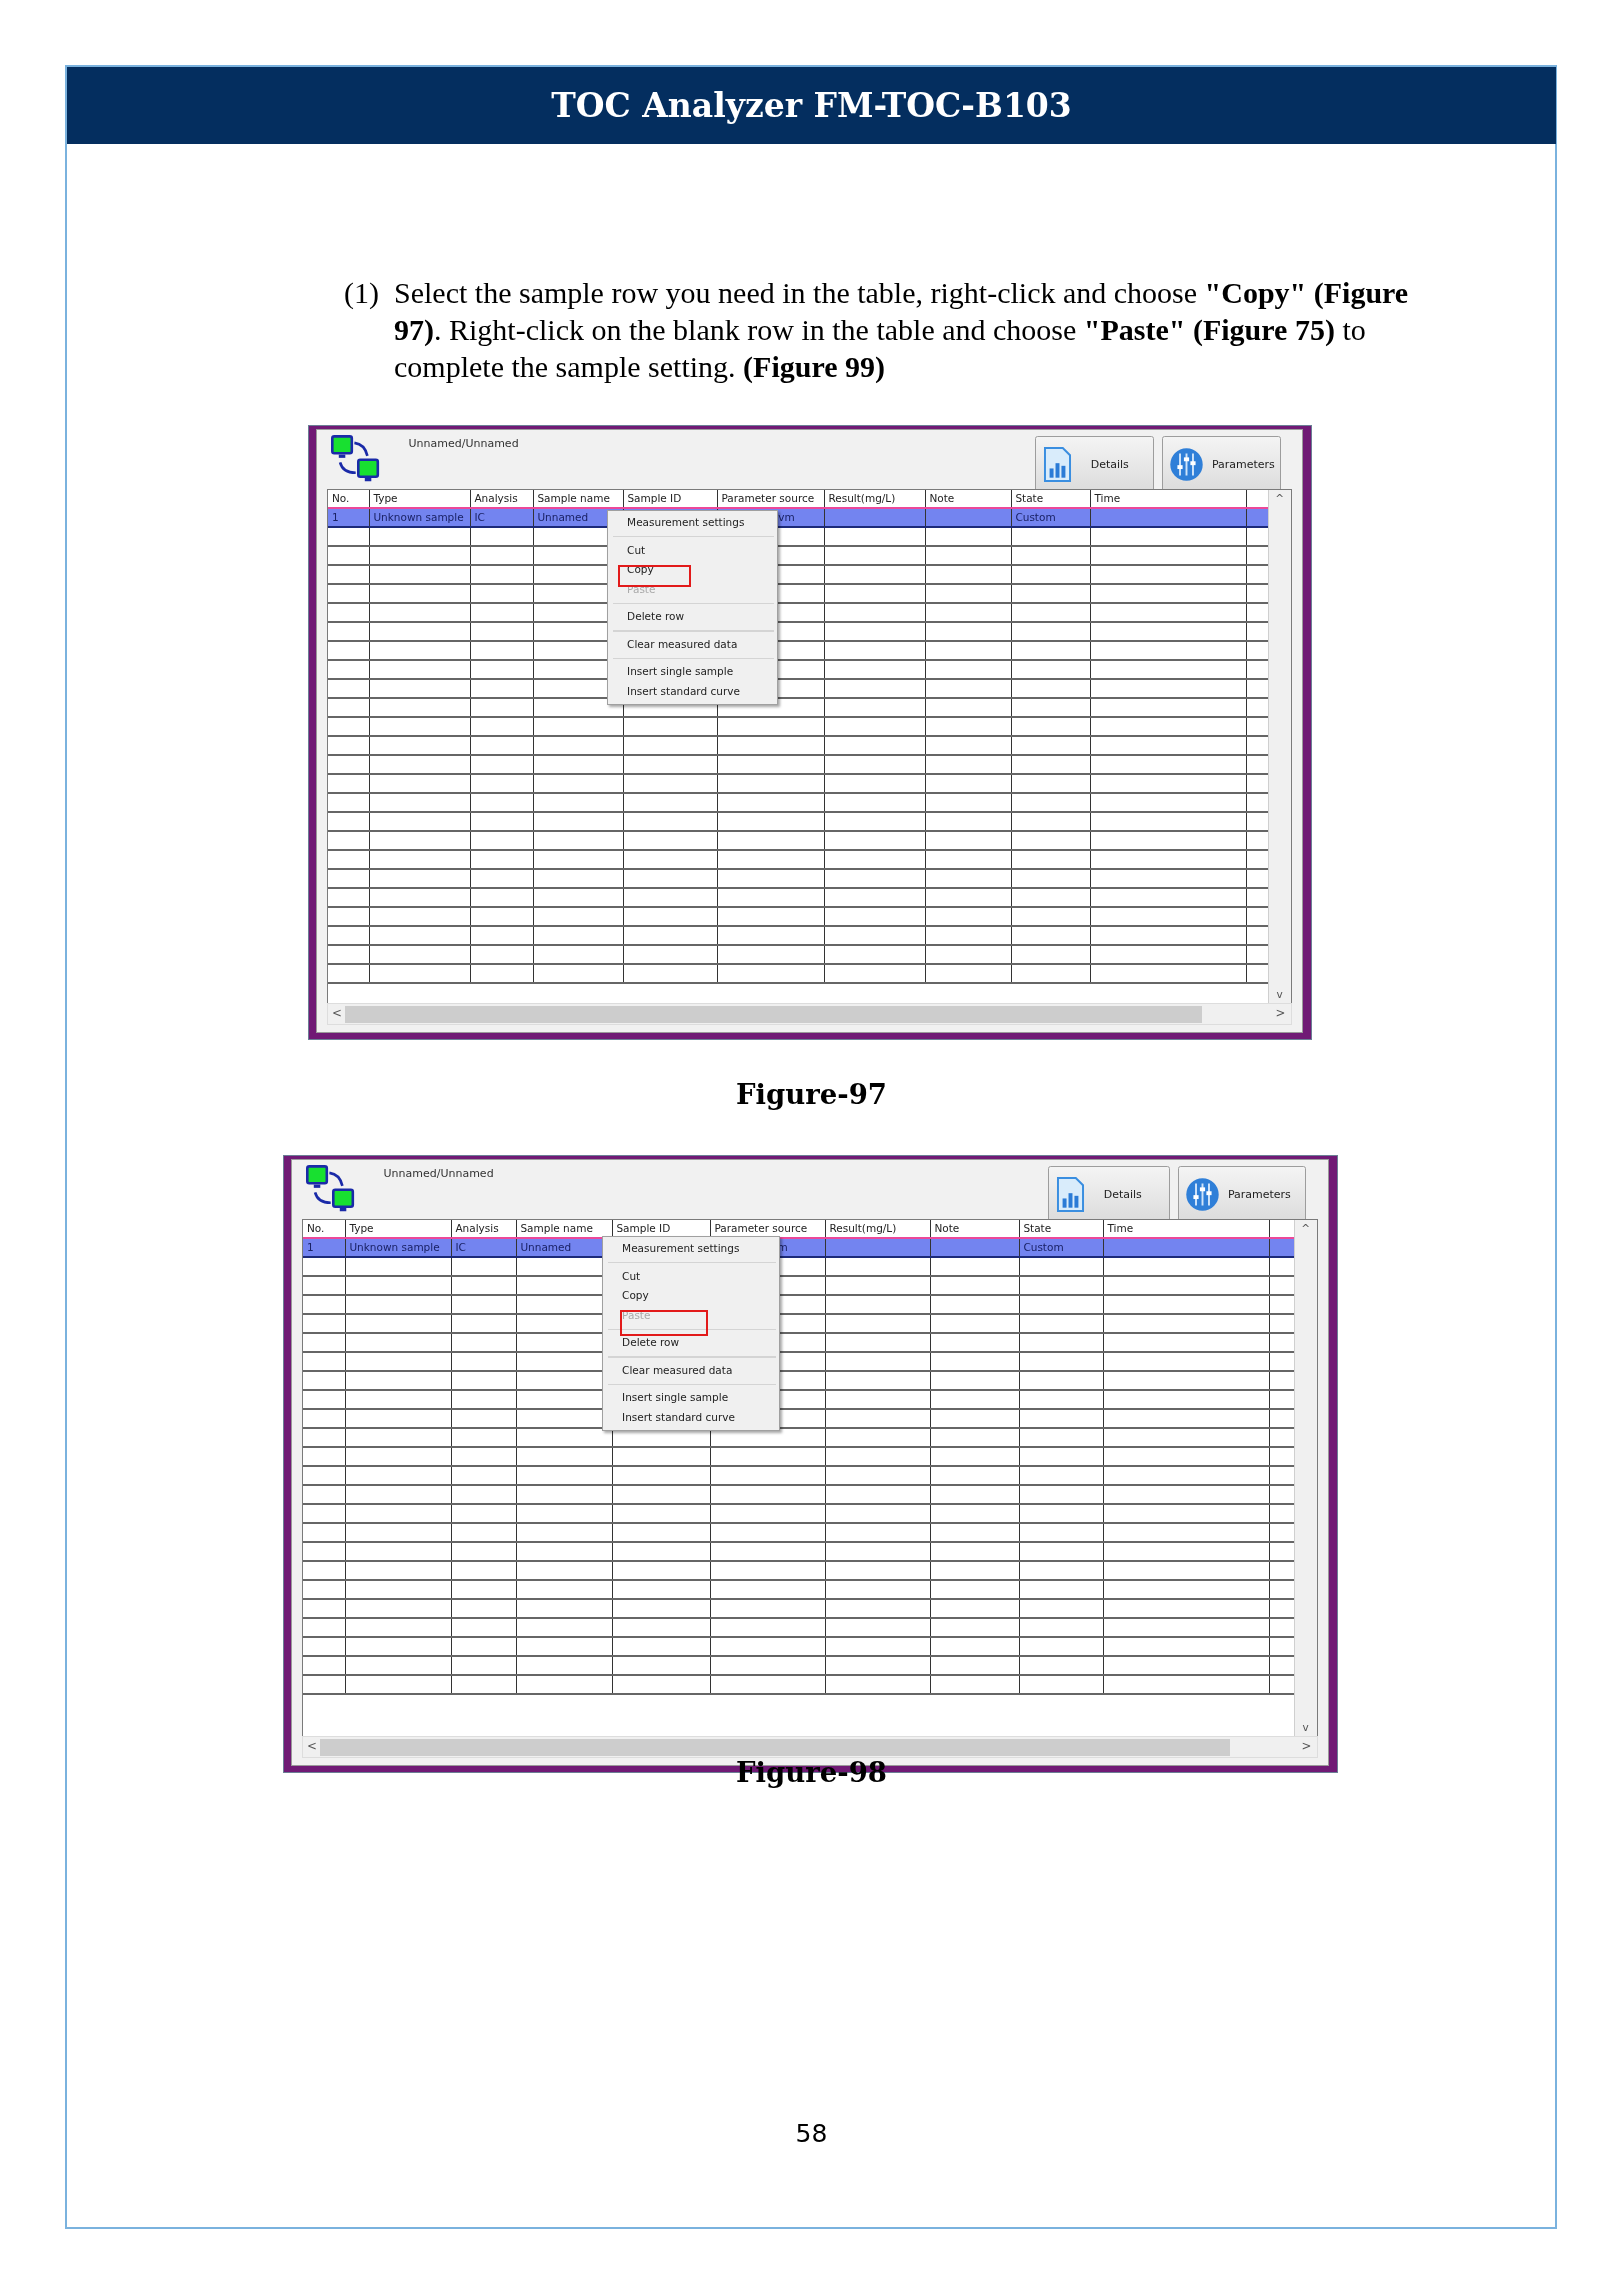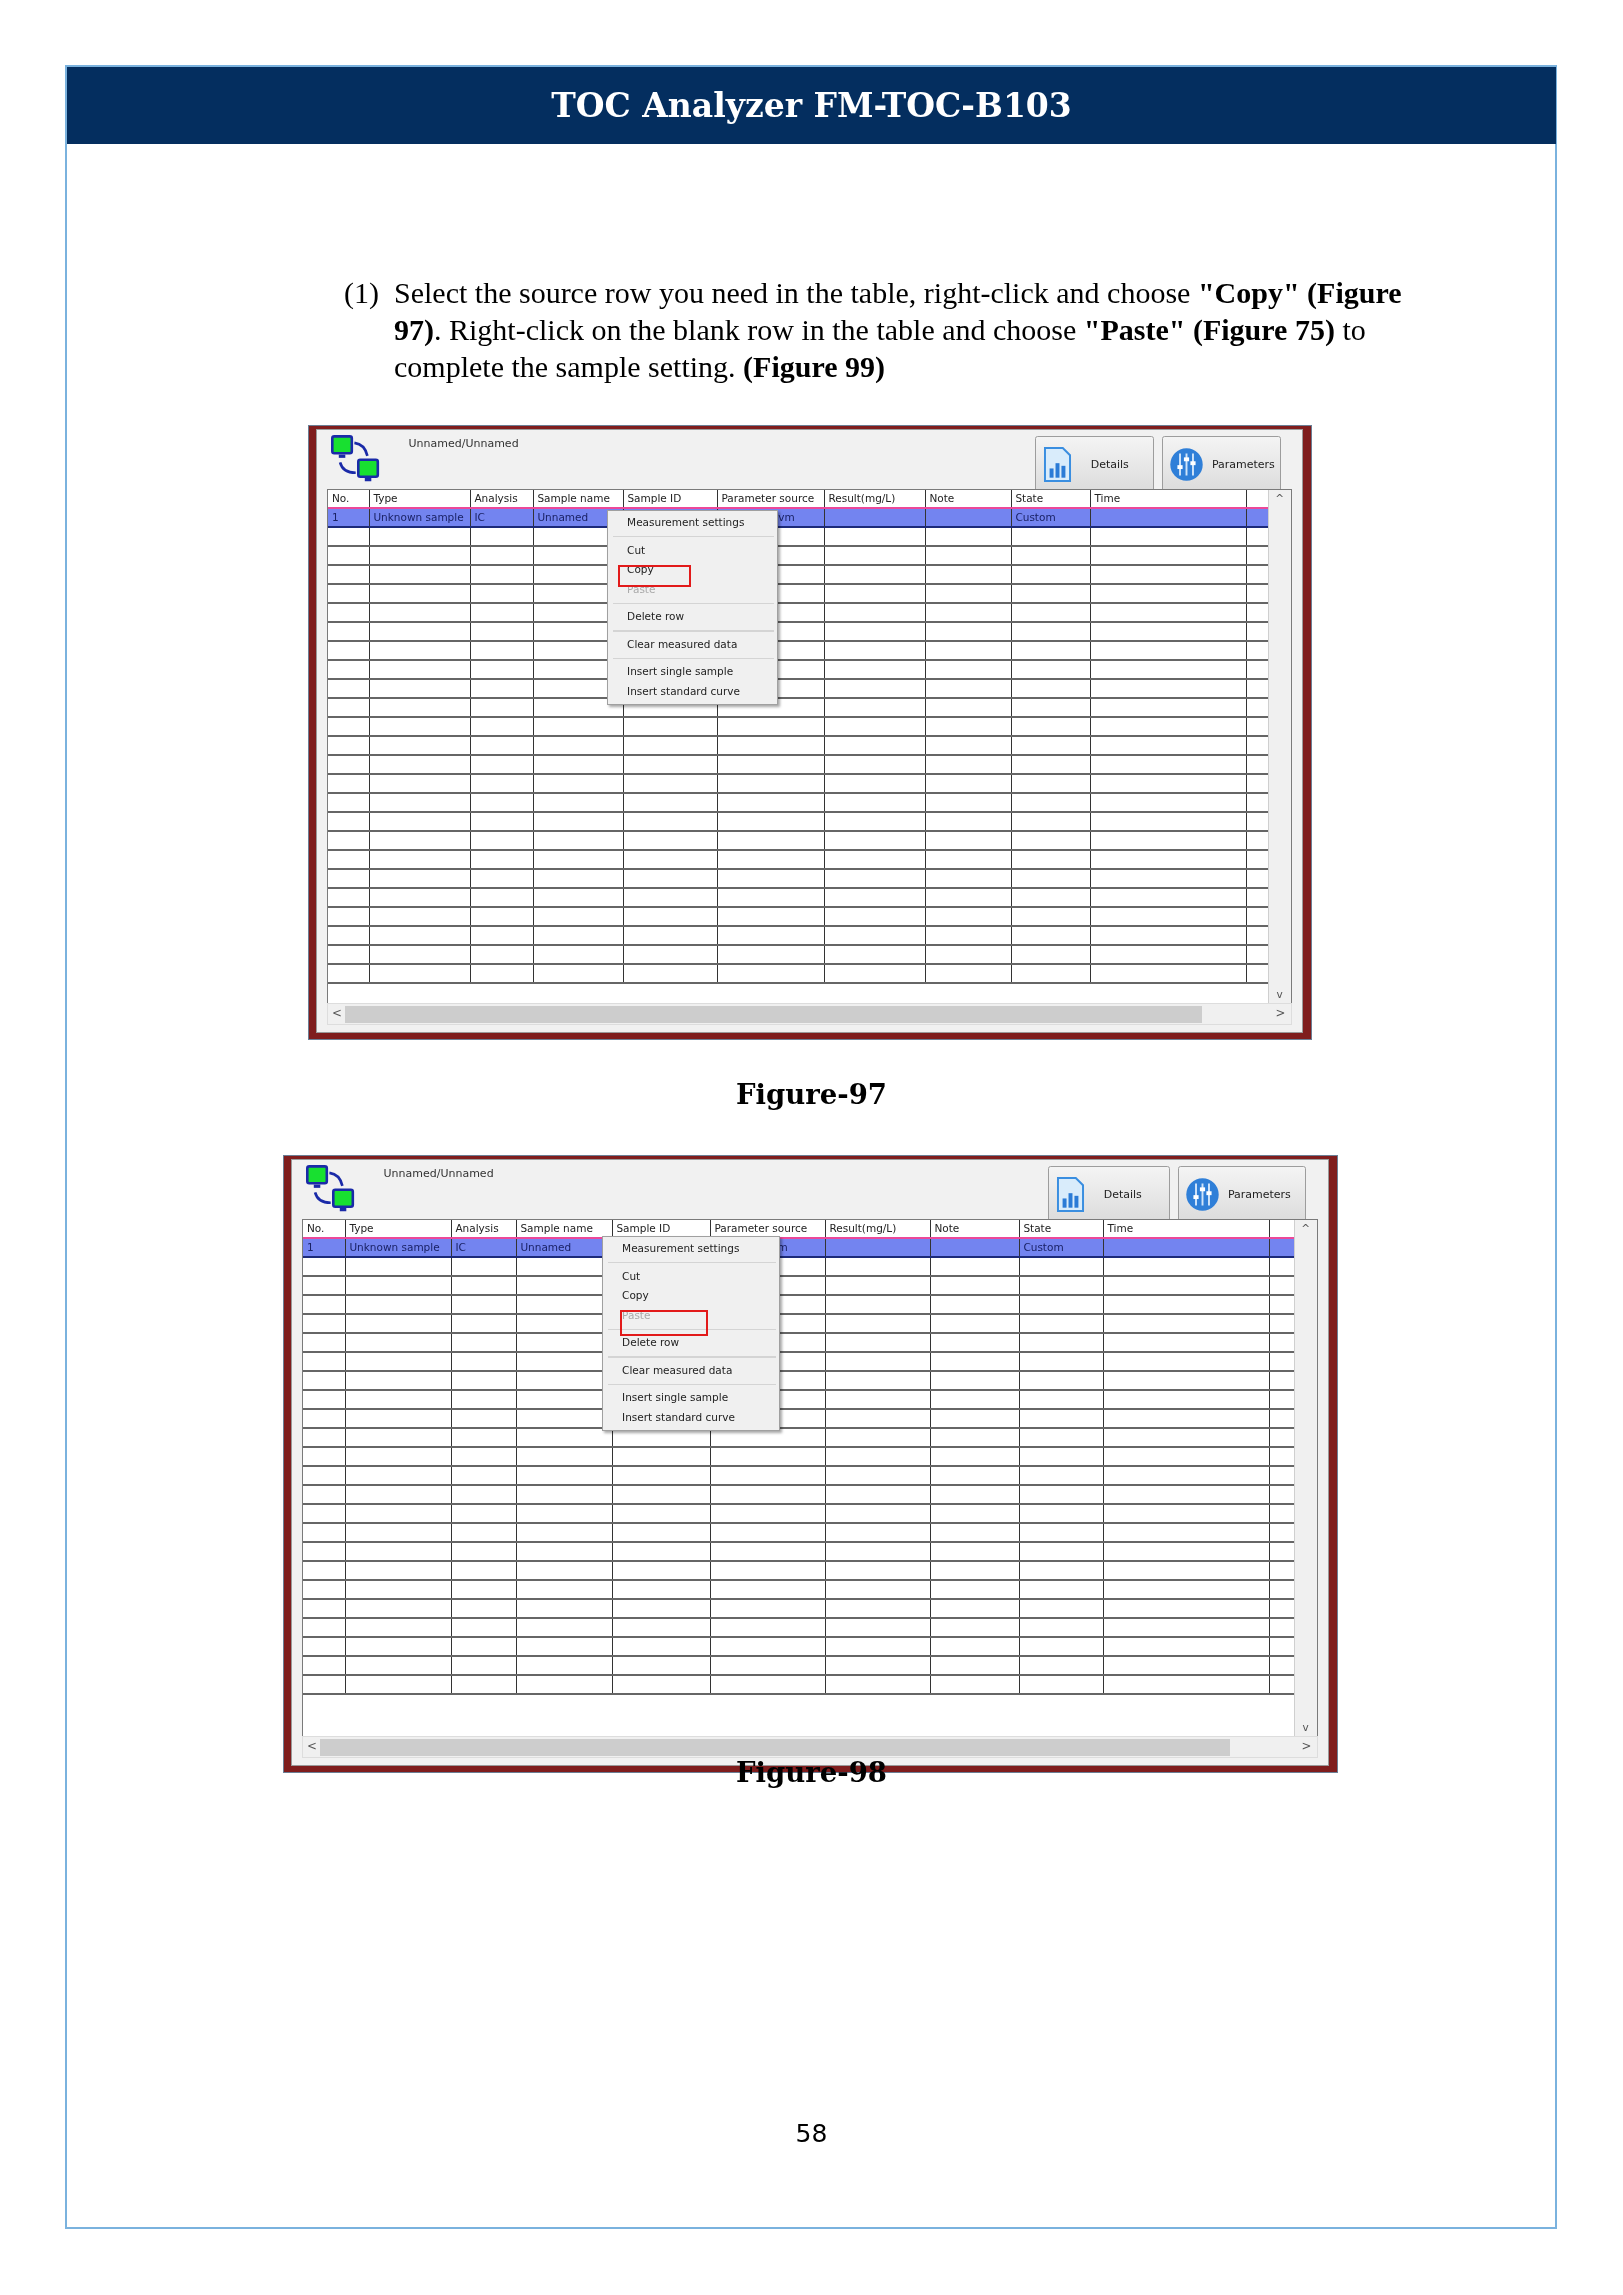--- a/index.html
+++ b/index.html
@@ -8,21 +8,21 @@
   .header-bar{position:absolute;left:67px;top:67px;width:1489px;height:77px;background:#042e5f;display:flex;align-items:center;justify-content:center;}
   .header-title{color:#fff;font-family:"DejaVu Serif",serif;font-weight:bold;font-size:33px;letter-spacing:0;}
   .instruction{position:absolute;left:344px;top:274px;width:1099px;font-family:"Liberation Serif",serif;font-size:30px;line-height:37px;color:#000;}
   .instruction .num{position:absolute;left:0;top:0;}
   .instruction .body{margin-left:50px;}
   .instruction b{font-weight:bold;}
   .caption{position:absolute;width:1623px;left:0;text-align:center;font-family:"DejaVu Serif",serif;font-weight:bold;font-size:27.5px;color:#000;}
   .page-number{position:absolute;width:1623px;left:0;top:2119px;text-align:center;font-family:"DejaVu Sans",sans-serif;font-size:25px;color:#000;}
 
   
-  .win{position:absolute;background:#7f1d1d;border:1.3px solid #6b7f95;box-sizing:border-box;}
+  .win{position:absolute;background:#701a75;border:1.3px solid #6b7f95;box-sizing:border-box;}
   .win-inner{position:absolute;left:6.5px;top:2.6px;right:7.9px;bottom:6.5px;background:#f1f1f1;border:1.3px solid #9a9a9a;box-sizing:border-box;}
   .top-area{position:absolute;left:0;top:0;right:0;height:55px;}
   .conn-icon{position:absolute;left:14.4px;top:5.2px;width:52px;height:47px;}
   .file-label{position:absolute;left:92px;top:7.9px;font-family:"DejaVu Sans",sans-serif;font-size:11px;color:#333;}
   .tool-btn{position:absolute;top:6.5px;height:56px;border:1.3px solid #9d9d9d;border-radius:2.6px;background:linear-gradient(#f4f4f4,#dcdcdc);box-sizing:border-box;display:flex;align-items:center;}
   .tool-btn .lbl{font-family:"DejaVu Sans",sans-serif;font-size:11px;color:#222;}
   .grid{position:absolute;left:10.5px;top:59px;right:10.5px;bottom:27.5px;background:#fff;border:1.3px solid #7a7a7a;box-sizing:border-box;overflow:hidden;}
   table.t{border-collapse:collapse;table-layout:fixed;position:absolute;left:0;top:0;}
   table.t td,table.t th{border-right:1.3px solid #333;border-bottom:2px solid #666;font-family:"DejaVu Sans",sans-serif;font-size:10.5px;font-weight:normal;color:#222;text-align:left;padding:0 3.9px;white-space:nowrap;overflow:hidden;height:17px;}
   table.t th{background:#fff;border-bottom:2px solid #ec4899;margin-top:40px;}
@@ -45,21 +45,21 @@
 <body>
 
 <div class="page-border"></div>
 <div class="header-bar">
   <span class="header-title">TOC Analyzer FM-TOC-B103</span>
 </div>
 
 <div class="instruction">
   <span class="num">(1)</span>
   <div class="body">
-    <span>Select the source row you need in the table, right-click and choose </span><b>"Copy"</b>
+    <span>Select the sample row you need in the table, right-click and choose </span><b>"Copy"</b>
     <b>(Figure 97)</b><span>. Right-click on the blank row in the table and choose </span><b>"Paste"</b>
     <b>(Figure 75)</b><span> to complete the sample setting. </span><b>(Figure 99)</b>
   </div>
 </div>
 
 <div class="win" id="fig0" style="left:308px;top:425px;width:1004px;height:615px;">
   <div class="win-inner">
     <div class="top-area">
       <svg class="conn-icon" viewBox="0 0 80 72">
         <rect x="2" y="2" width="30" height="26" rx="3" fill="#18e030" stroke="#1a2aa8" stroke-width="4"></rect>

